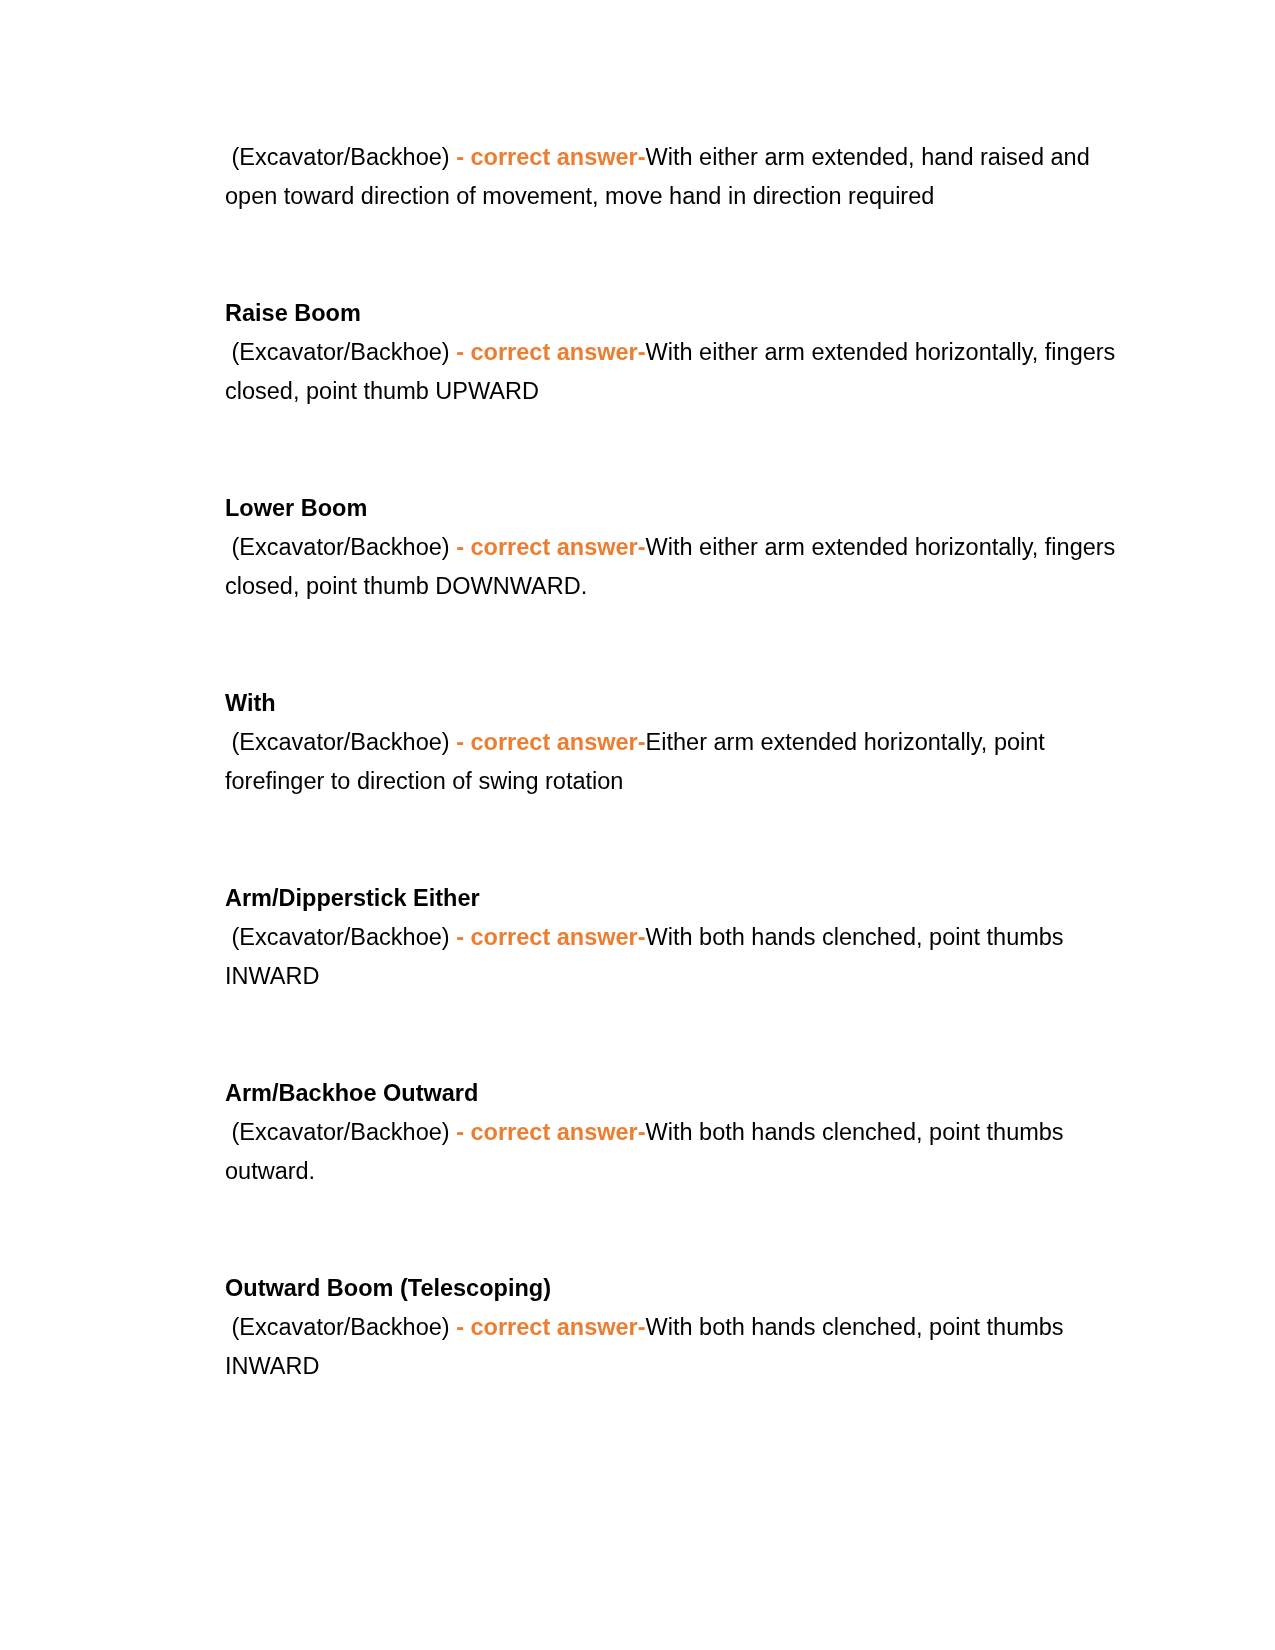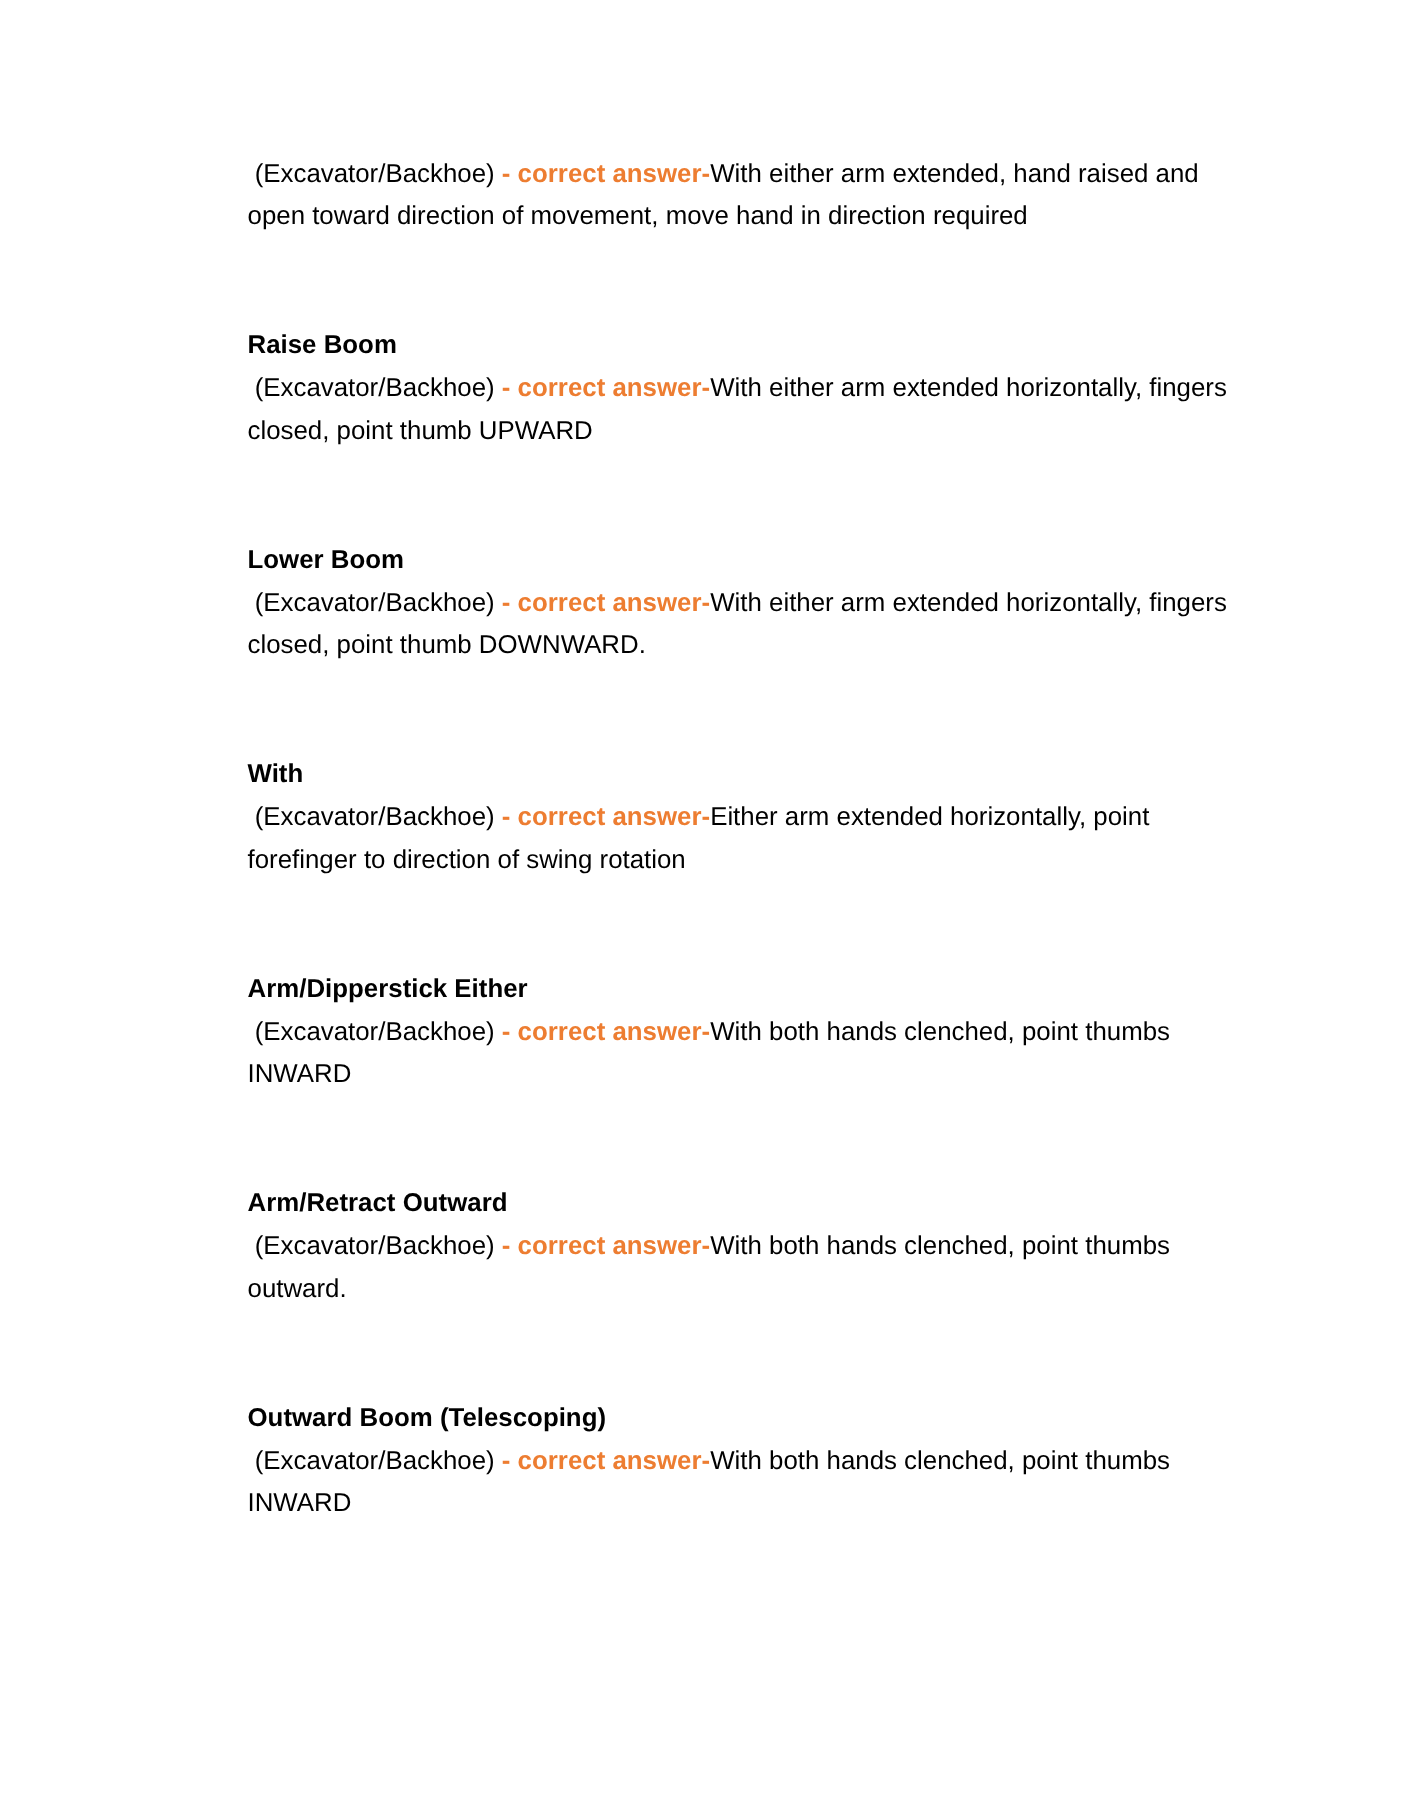--- a/index.html
+++ b/index.html
@@ -92,21 +92,21 @@
     <div class="spacer-lg"></div>
 
     <div class="block">
       <p class="heading">Arm/Dipperstick Either</p>
       <p class="para"><span class="lead-space"> (Excavator/Backhoe) </span><span class="answer-tag">- correct answer-</span><span>With both hands clenched, point thumbs INWARD</span></p>
     </div>
 
     <div class="spacer-lg"></div>
 
     <div class="block">
-      <p class="heading">Arm/Retract Outward</p>
+      <p class="heading">Arm/Backhoe Outward</p>
       <p class="para"><span class="lead-space"> (Excavator/Backhoe) </span><span class="answer-tag">- correct answer-</span><span>With both hands clenched, point thumbs outward.</span></p>
     </div>
 
     <div class="spacer-lg"></div>
 
     <div class="block">
       <p class="heading">Outward Boom (Telescoping)</p>
       <p class="para"><span class="lead-space"> (Excavator/Backhoe) </span><span class="answer-tag">- correct answer-</span><span>With both hands clenched, point thumbs INWARD</span></p>
     </div>
 

